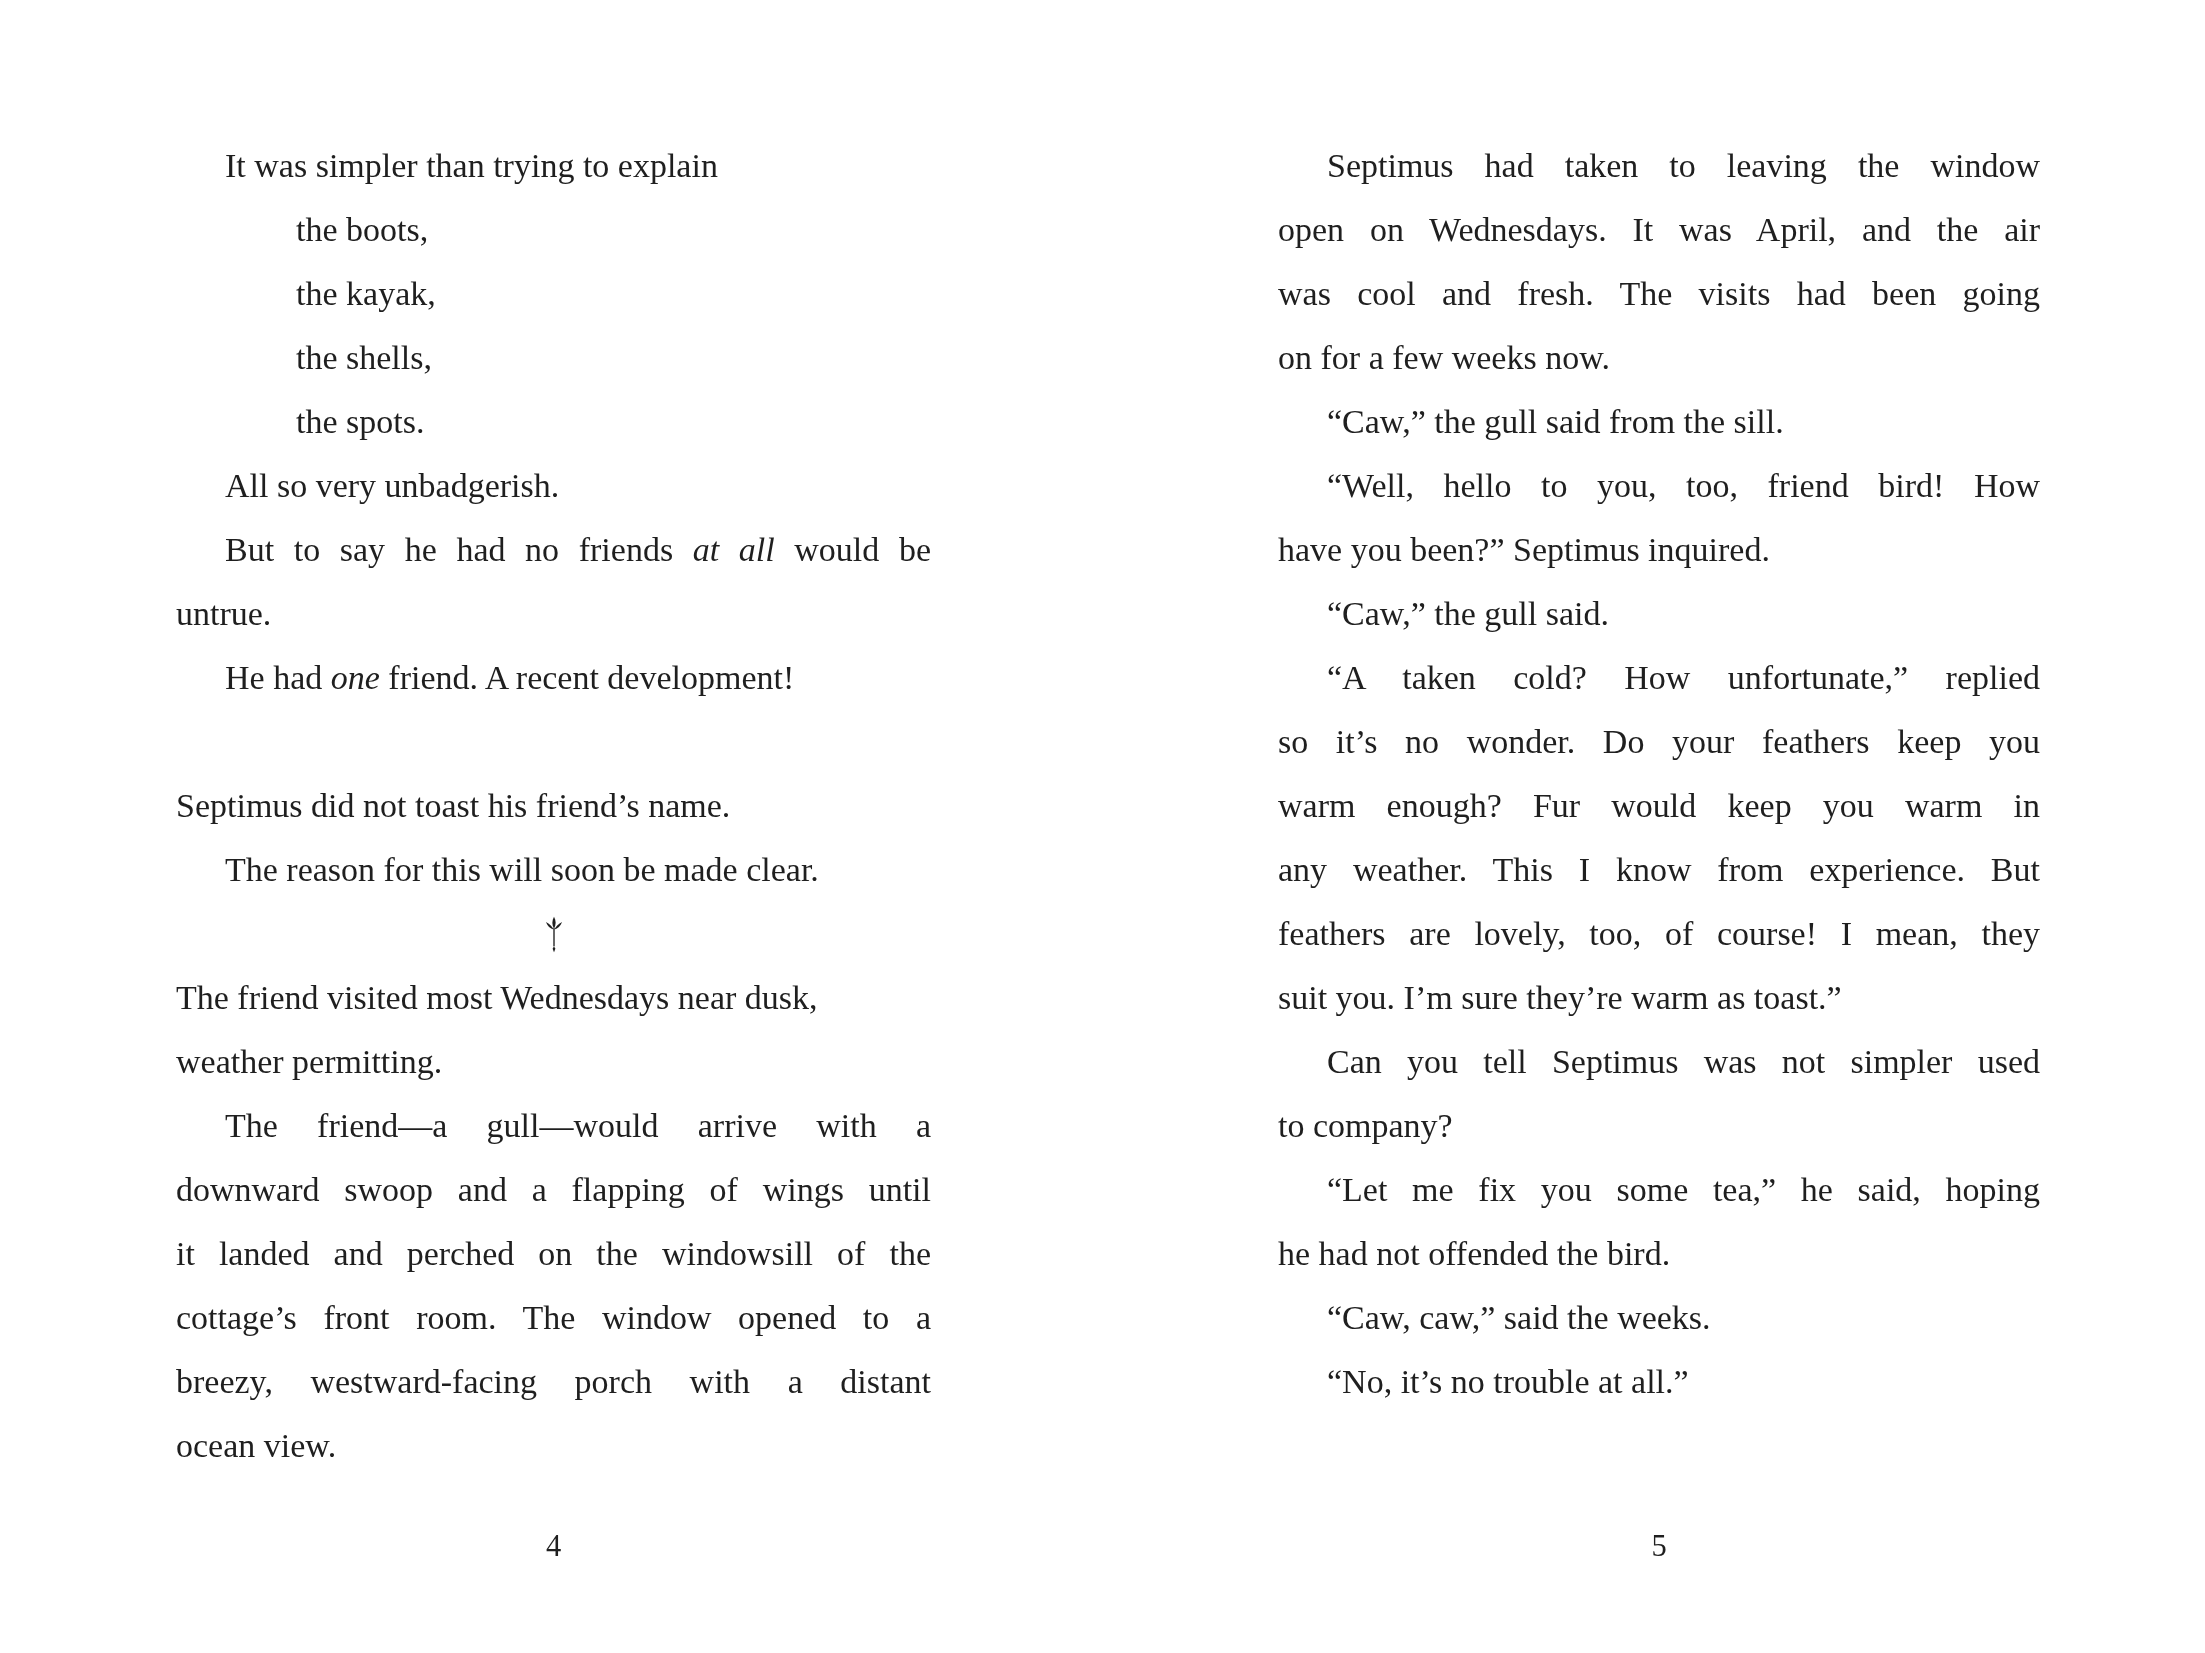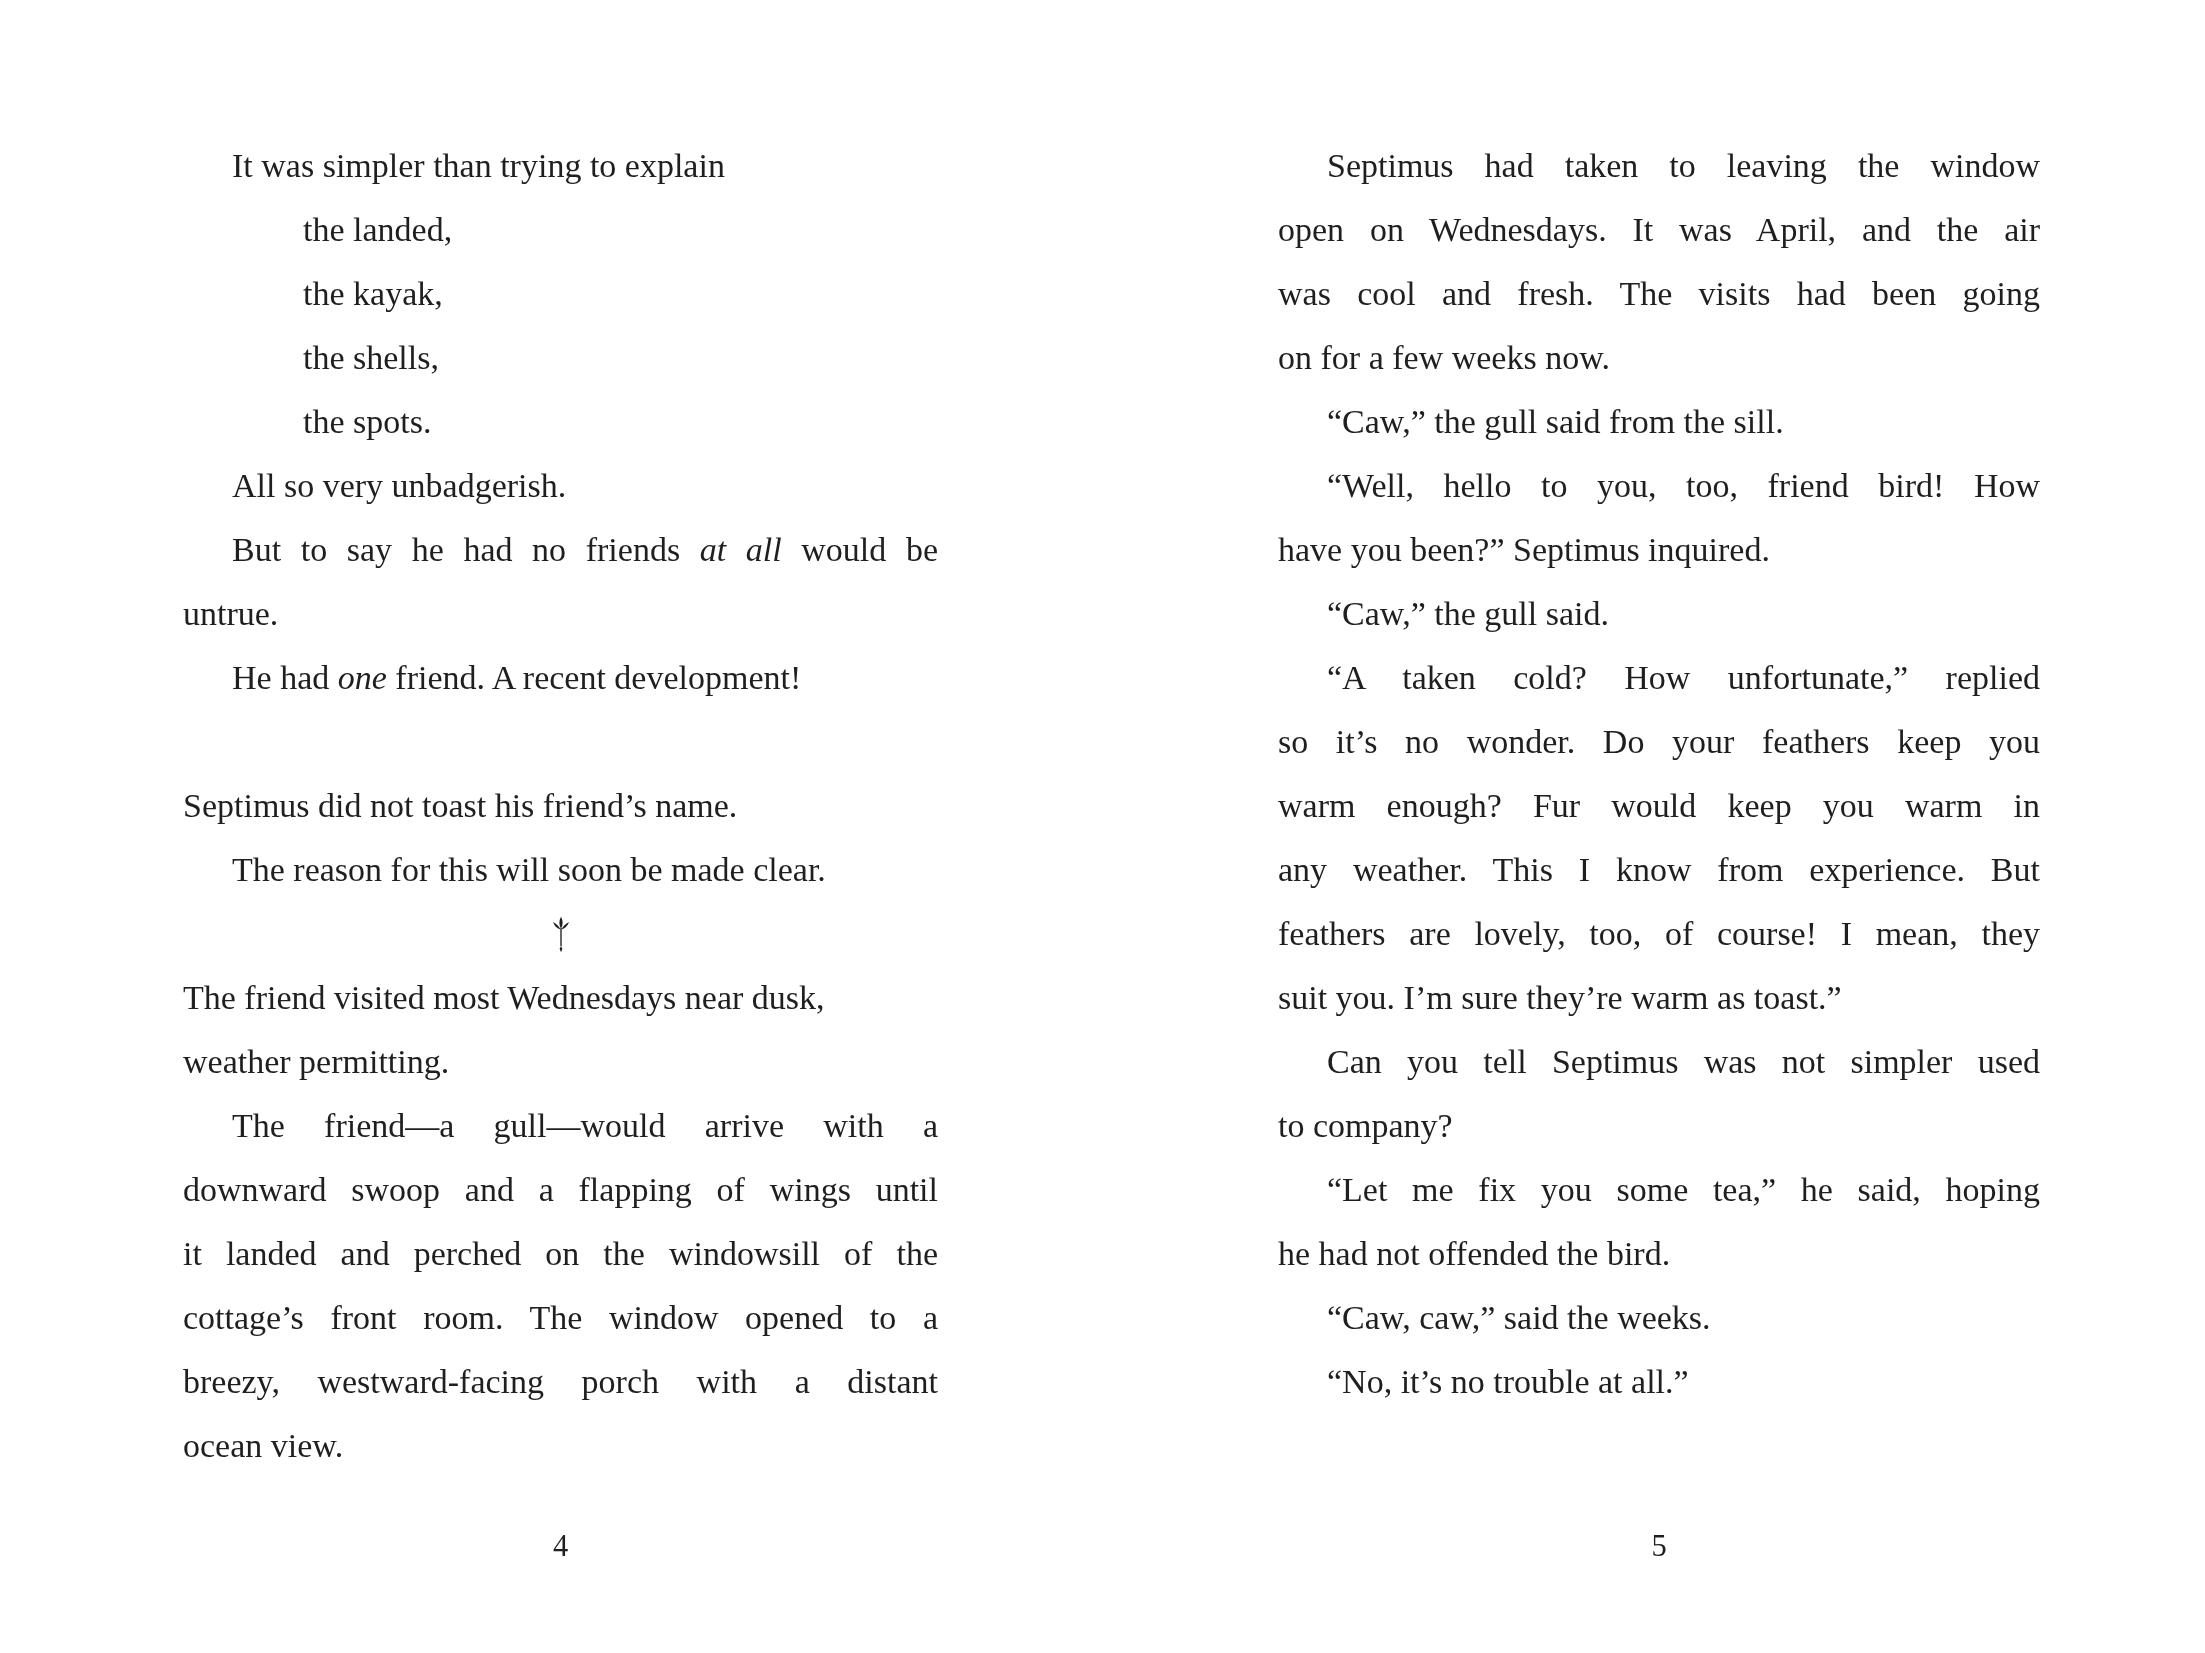--- a/index.html
+++ b/index.html
@@ -15,21 +15,21 @@
     position: relative;
     overflow: hidden;
   }
   .page {
     position: absolute;
     top: 0;
     width: 1103px;
     height: 1654px;
     background: #ffffff;
   }
-  .page-left  { left: 7px; }
+  .page-left  { left: 0; }
   .page-right { left: 1103px; }
 
   .text-block {
     position: absolute;
     top: 134px;
     font-size: 34px;
     line-height: 64px;
     font-weight: 400;
   }
   .page-left  .text-block { left: 176px;  width: 755px; }
@@ -65,21 +65,21 @@
   }
   .page-left  .page-number { left: 176px; width: 755px; }
   .page-right .page-number { left: 175px; width: 762px; }
 </style>
 </head>
 <body>
 
 <div class="page page-left">
   <div class="text-block">
     <div class="line ind">It was simpler than trying to explain</div>
-    <div class="line lst">the landed,</div>
+    <div class="line lst">the boots,</div>
     <div class="line lst">the kayak,</div>
     <div class="line lst">the shells,</div>
     <div class="line lst">the spots.</div>
     <div class="line ind">All so very unbadgerish.</div>
     <div class="line ind just"><span>But to say he had no friends </span><em>at all</em><span> would be</span></div>
     <div class="line">untrue.</div>
     <div class="line ind"><span>He had </span><em>one</em><span> friend. A recent development!</span></div>
     <div class="line blank"></div>
     <div class="line">Septimus did not toast his friend’s name.</div>
     <div class="line ind">The reason for this will soon be made clear.</div>

